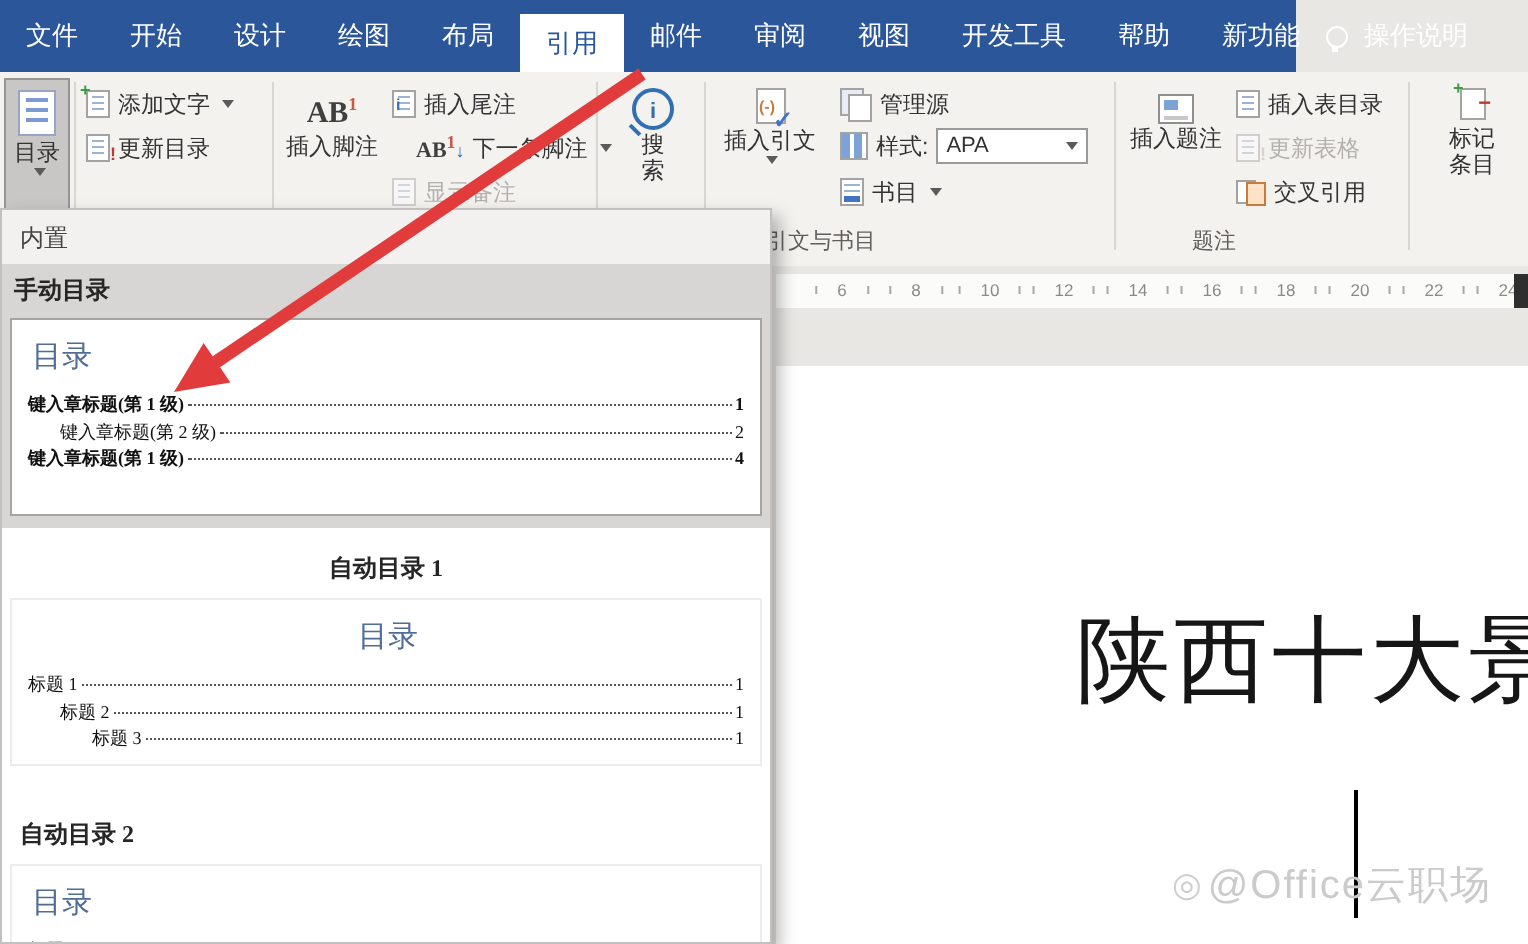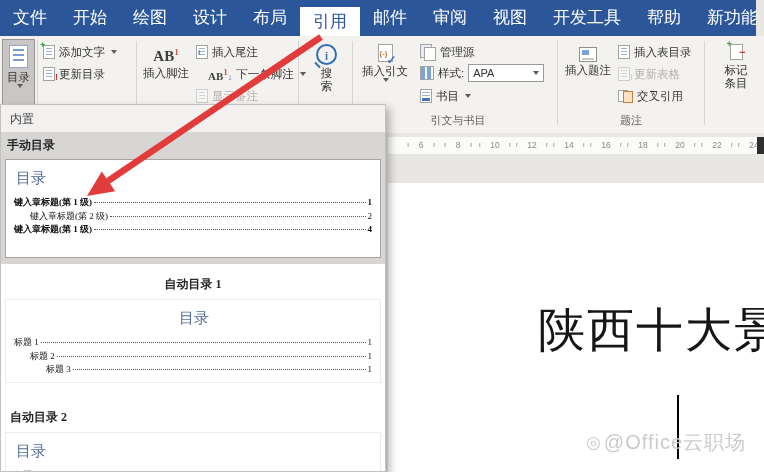--- a/index.html
+++ b/index.html
@@ -1,39 +1,39 @@
 <!DOCTYPE html>
 <html><head>
 <meta charset="utf-8">
 <style>
   html,body{margin:0;padding:0;}
   body{width:764px;height:472px;overflow:hidden;position:relative;
        font-family:"Liberation Sans",sans-serif;background:#e9e7e4;
        -webkit-font-smoothing:antialiased;}
 
   
-  .menubar{position:absolute;left:0;top:0;width:756px;height:36px;background:#2b579a;
-           display:flex;align-items:stretch;color:#fff;font-size:17px;white-space:nowrap;}
+  .menubar{position:absolute;left:0;top:0;width:648px;height:36px;background:#2b579a;
+           display:flex;align-items:stretch;color:#fff;font-size:13px;white-space:nowrap;}
   .tab{padding:0 13px;line-height:36px;cursor:default;}
   .tab.active{background:#fff;color:#2b579a;margin-top:7px;line-height:29px;height:29px;}
   .tellme{margin-left:auto;display:flex;align-items:center;gap:8px;padding-right:2px;}
   .bulb{width:9px;height:9px;border:1.6px solid #fff;border-radius:50%;position:relative;flex:0 0 auto;}
   .bulb::after{content:"";position:absolute;left:2px;top:9px;width:3px;height:3px;background:#fff;}
 
   
   .ribbon{position:absolute;left:0;top:36px;width:764px;height:97px;background:#f4f2ef;
           border-bottom:1px solid #d8d6d3;font-size:11.5px;color:#333;}
   .vsep{position:absolute;top:5px;bottom:8px;width:1px;background:#d8d6d3;}
   .bigbtn{position:absolute;top:3px;height:68px;display:flex;flex-direction:column;align-items:center;
           justify-content:flex-start;text-align:center;line-height:13px;padding-top:5px;box-sizing:border-box;}
   .bigbtn .lbl{margin-top:3px;}
   .pressed{background:#c9c7c5;border:1px solid #979593;}
   .rowbtn{position:absolute;display:flex;align-items:center;gap:4px;height:20px;white-space:nowrap;}
   .disabled{color:#b3b1ae;}
-  .grouplbl{position:absolute;top:77px;font-size:11px;color:#605e5c;text-align:center;}
+  .grouplbl{position:absolute;top:77px;font-size:11px;color:#605e5c;text-align:left;}
   .caret{display:inline-block;width:0;height:0;border-left:3px solid transparent;
          border-right:3px solid transparent;border-top:4px solid #5a5a5a;margin-left:2px;vertical-align:middle;}
 
   
   .icon-doc-lines{width:17px;height:21px;background:#fff;border:1px solid #96a5c5;position:relative;}
   .icon-doc-lines::after{content:"";position:absolute;left:3px;right:3px;top:3px;height:14px;
       background:repeating-linear-gradient(#7c9bd2 0 2px,transparent 2px 5px);}
   .mini{position:relative;width:12px;height:14px;background:#fff;border:1px solid #a3a3a3;
         display:inline-block;flex:0 0 auto;box-sizing:border-box;}
   .mini::before{content:"";position:absolute;left:2px;right:2px;top:2px;height:7px;
@@ -113,22 +113,22 @@
 
   
   .arrow-svg{position:absolute;left:0;top:0;width:764px;height:472px;pointer-events:none;z-index:9;}
 </style>
 </head>
 <body>
 
 <div class="menubar">
   <span class="tab">文件</span>
   <span class="tab">开始</span>
+  <span class="tab">设计</span>
   <span class="tab">绘图</span>
-  <span class="tab">设计</span>
   <span class="tab">布局</span>
   <span class="tab active">引用</span>
   <span class="tab">邮件</span>
   <span class="tab">审阅</span>
   <span class="tab">视图</span>
   <span class="tab">开发工具</span>
   <span class="tab">帮助</span>
   <span class="tab">新功能</span>
   <span class="tellme">
     <span class="bulb"></span>

